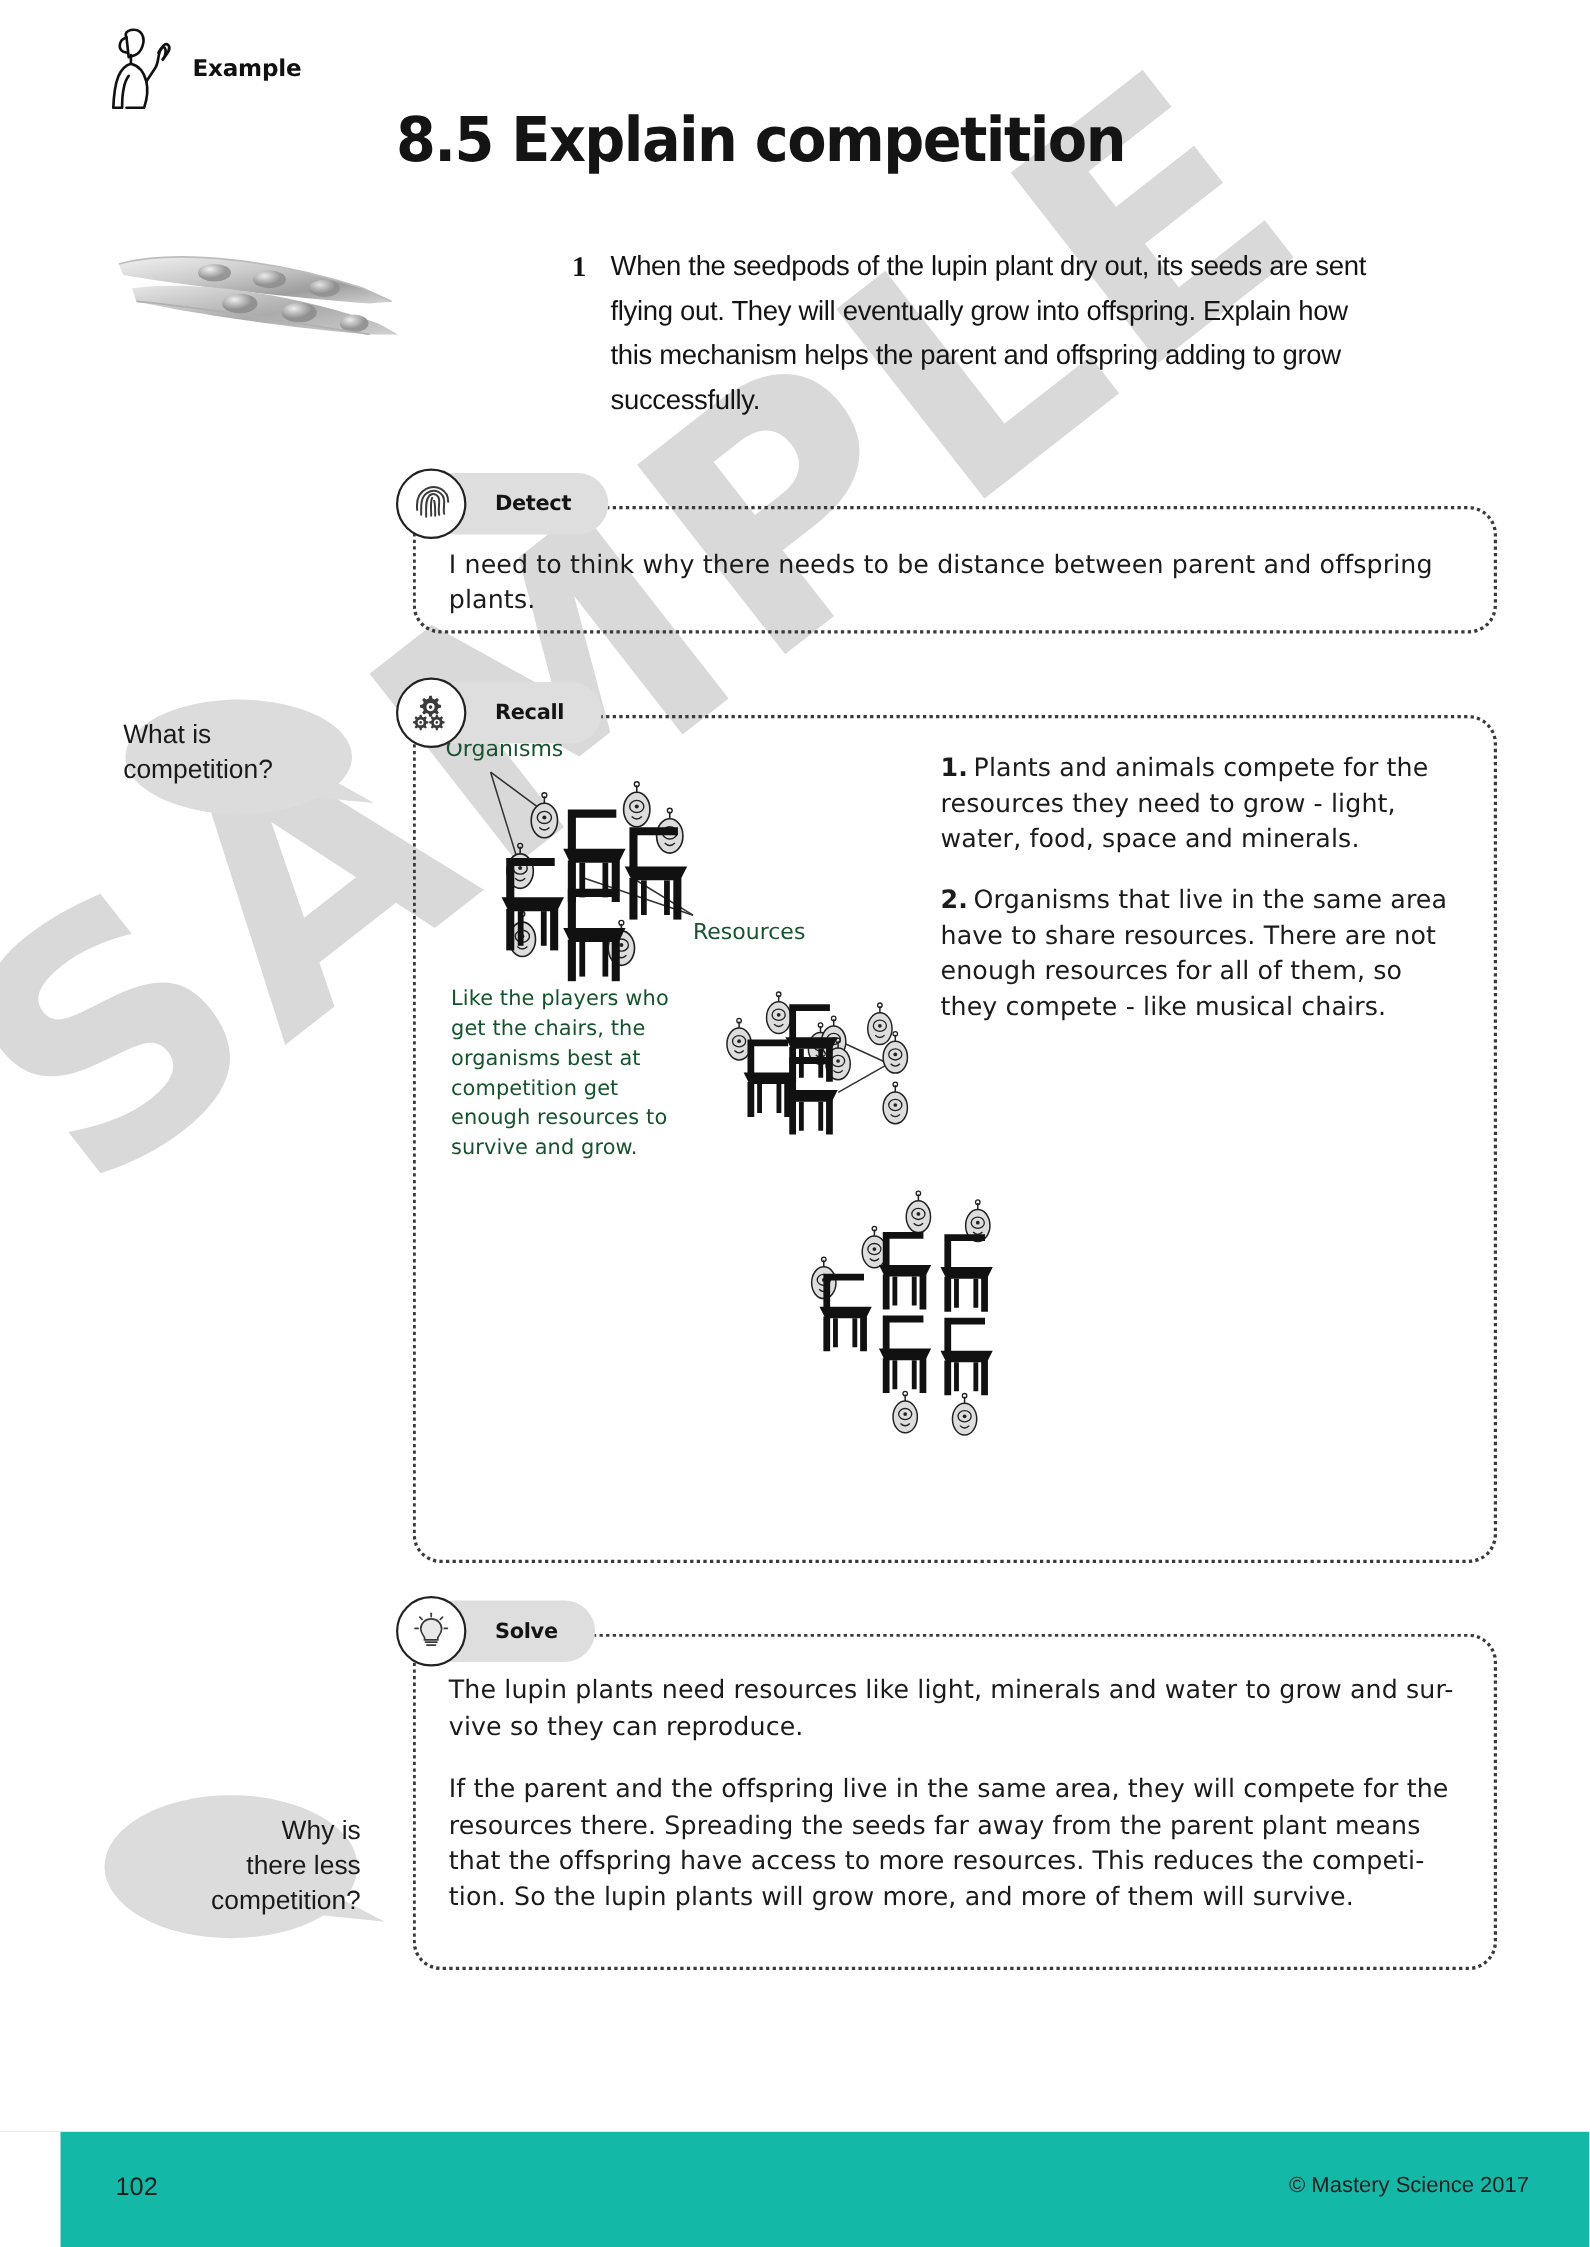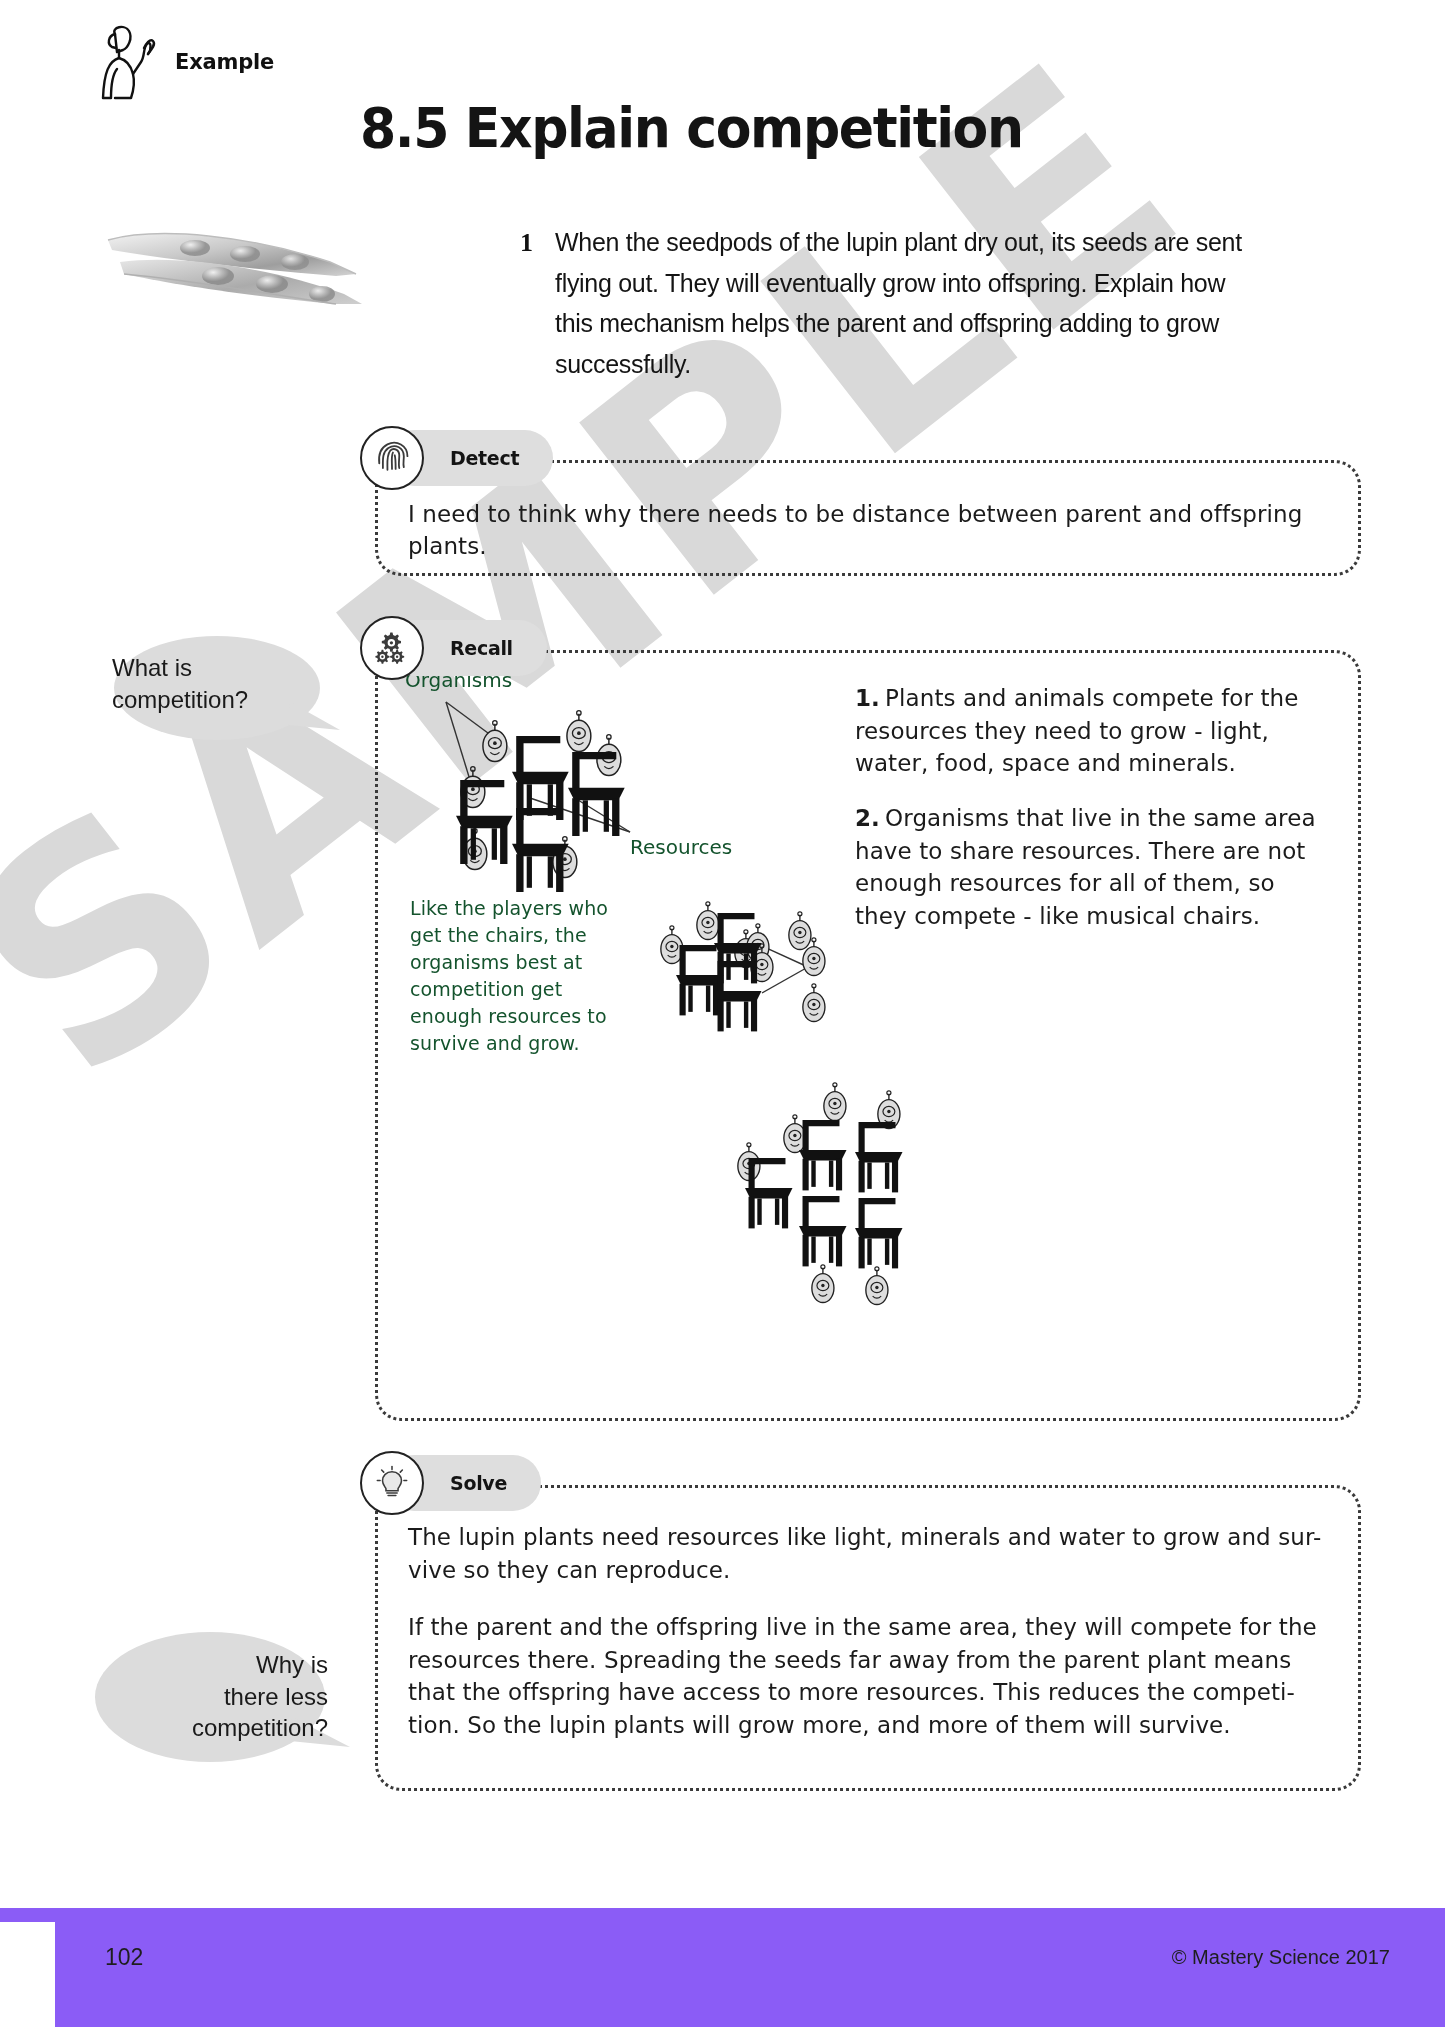--- a/index.html
+++ b/index.html
@@ -119,22 +119,22 @@
   .diagram{position:absolute;z-index:11;}
   .dlabel{
     position:absolute;
     font-family:"DejaVu Sans", sans-serif;
     color:#14532d;
     z-index:13;
   }
 
   
   .footer-band{
-    position:absolute;left:0;bottom:16px;width:1445px;height:119px;
-    background:#8b5cf6;z-index:20;
+    position:absolute;left:0;bottom:0;width:1445px;height:105px;
+    background:#14b8a6;z-index:20;
   }
   .footer-left{
     position:absolute;left:0;bottom:0;width:55px;height:105px;background:#ffffff;
   }
   .page-num{
     position:absolute;left:105px;top:36px;
     font-family:"Liberation Sans", sans-serif;
     font-size:23px;color:#1e1e1e;
   }
   .copyright{

